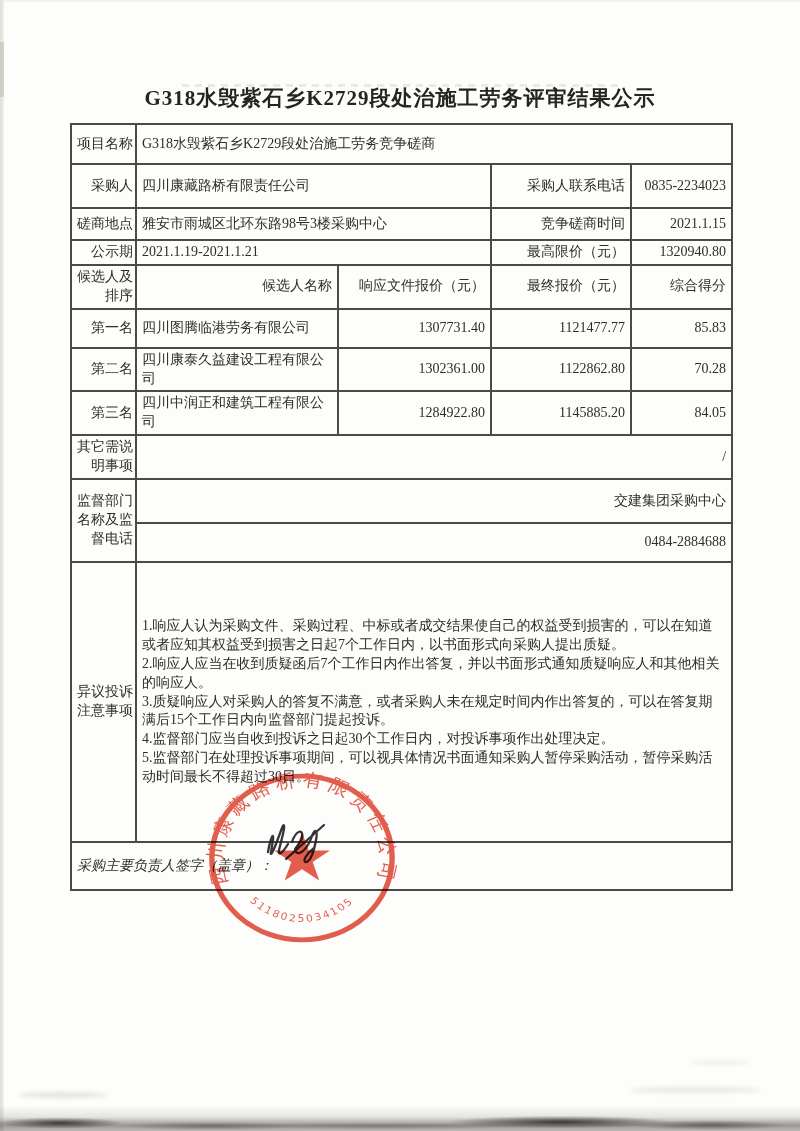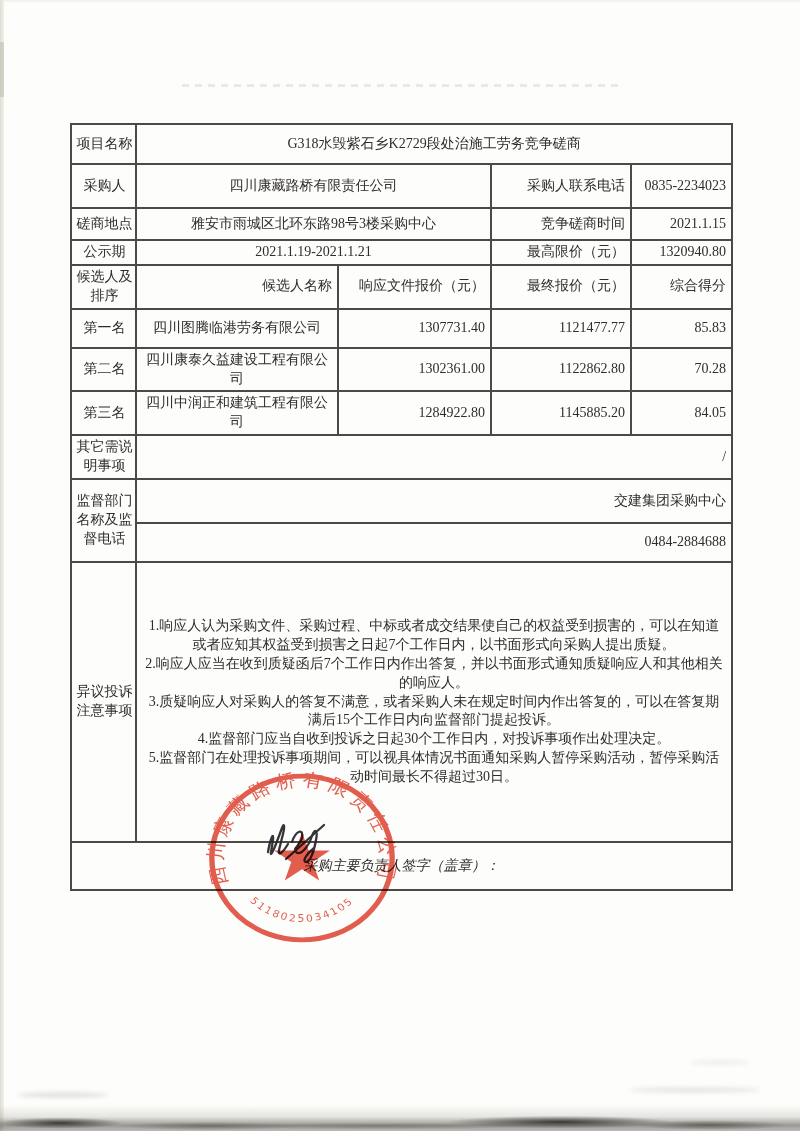--- a/index.html
+++ b/index.html
@@ -35,40 +35,41 @@
   
   .doc-title{position:absolute;left:0;top:84px;width:800px;text-align:center;
     font-size:21px;font-weight:bold;letter-spacing:1px;color:#262422;}
   
   table.doc{position:absolute;left:70px;top:123px;width:661px;
     border-collapse:collapse;table-layout:fixed;}
   table.doc th,table.doc td{
     border:2px solid #4d4a45;font-weight:normal;font-size:14px;
     padding:2px 5px;vertical-align:middle;line-height:1.35;
     overflow:hidden;word-break:break-all;}
-  table.doc th{text-align:center;padding-left:4px;padding-right:2px;}
-  .al{text-align:center;}
+  table.doc th{text-align:right;padding-left:4px;padding-right:2px;}
+  .al{text-align:left;}
   .ac{text-align:right;}
   td.notes{padding:6px 9px;line-height:1.6;}
   td.sig-cell{padding-left:6px;font-size:14.5px;}
   
   .seal{position:absolute;left:204px;top:769px;width:196px;height:178px;
     opacity:.82;mix-blend-mode:multiply;}
   .signature{position:absolute;left:258px;top:818px;width:85px;height:50px;opacity:.92;}
 </style>
 </head>
 <body>
 
 <div class="page">
 
   <div class="edge-left"></div>
   <div class="edge-left-dark"></div>
   <div class="edge-top"></div>
   <div class="top-smudge"></div>
 
+  <div class="doc-title">G318水毁紫石乡K2729段处治施工劳务评审结果公示</div>
 
   <table class="doc">
     <colgroup>
       <col style="width:65px">
         <col style="width:202px">
         <col style="width:153px">
       <col style="width:140px">
         <col style="width:101px">
     </colgroup>
     <tbody>

